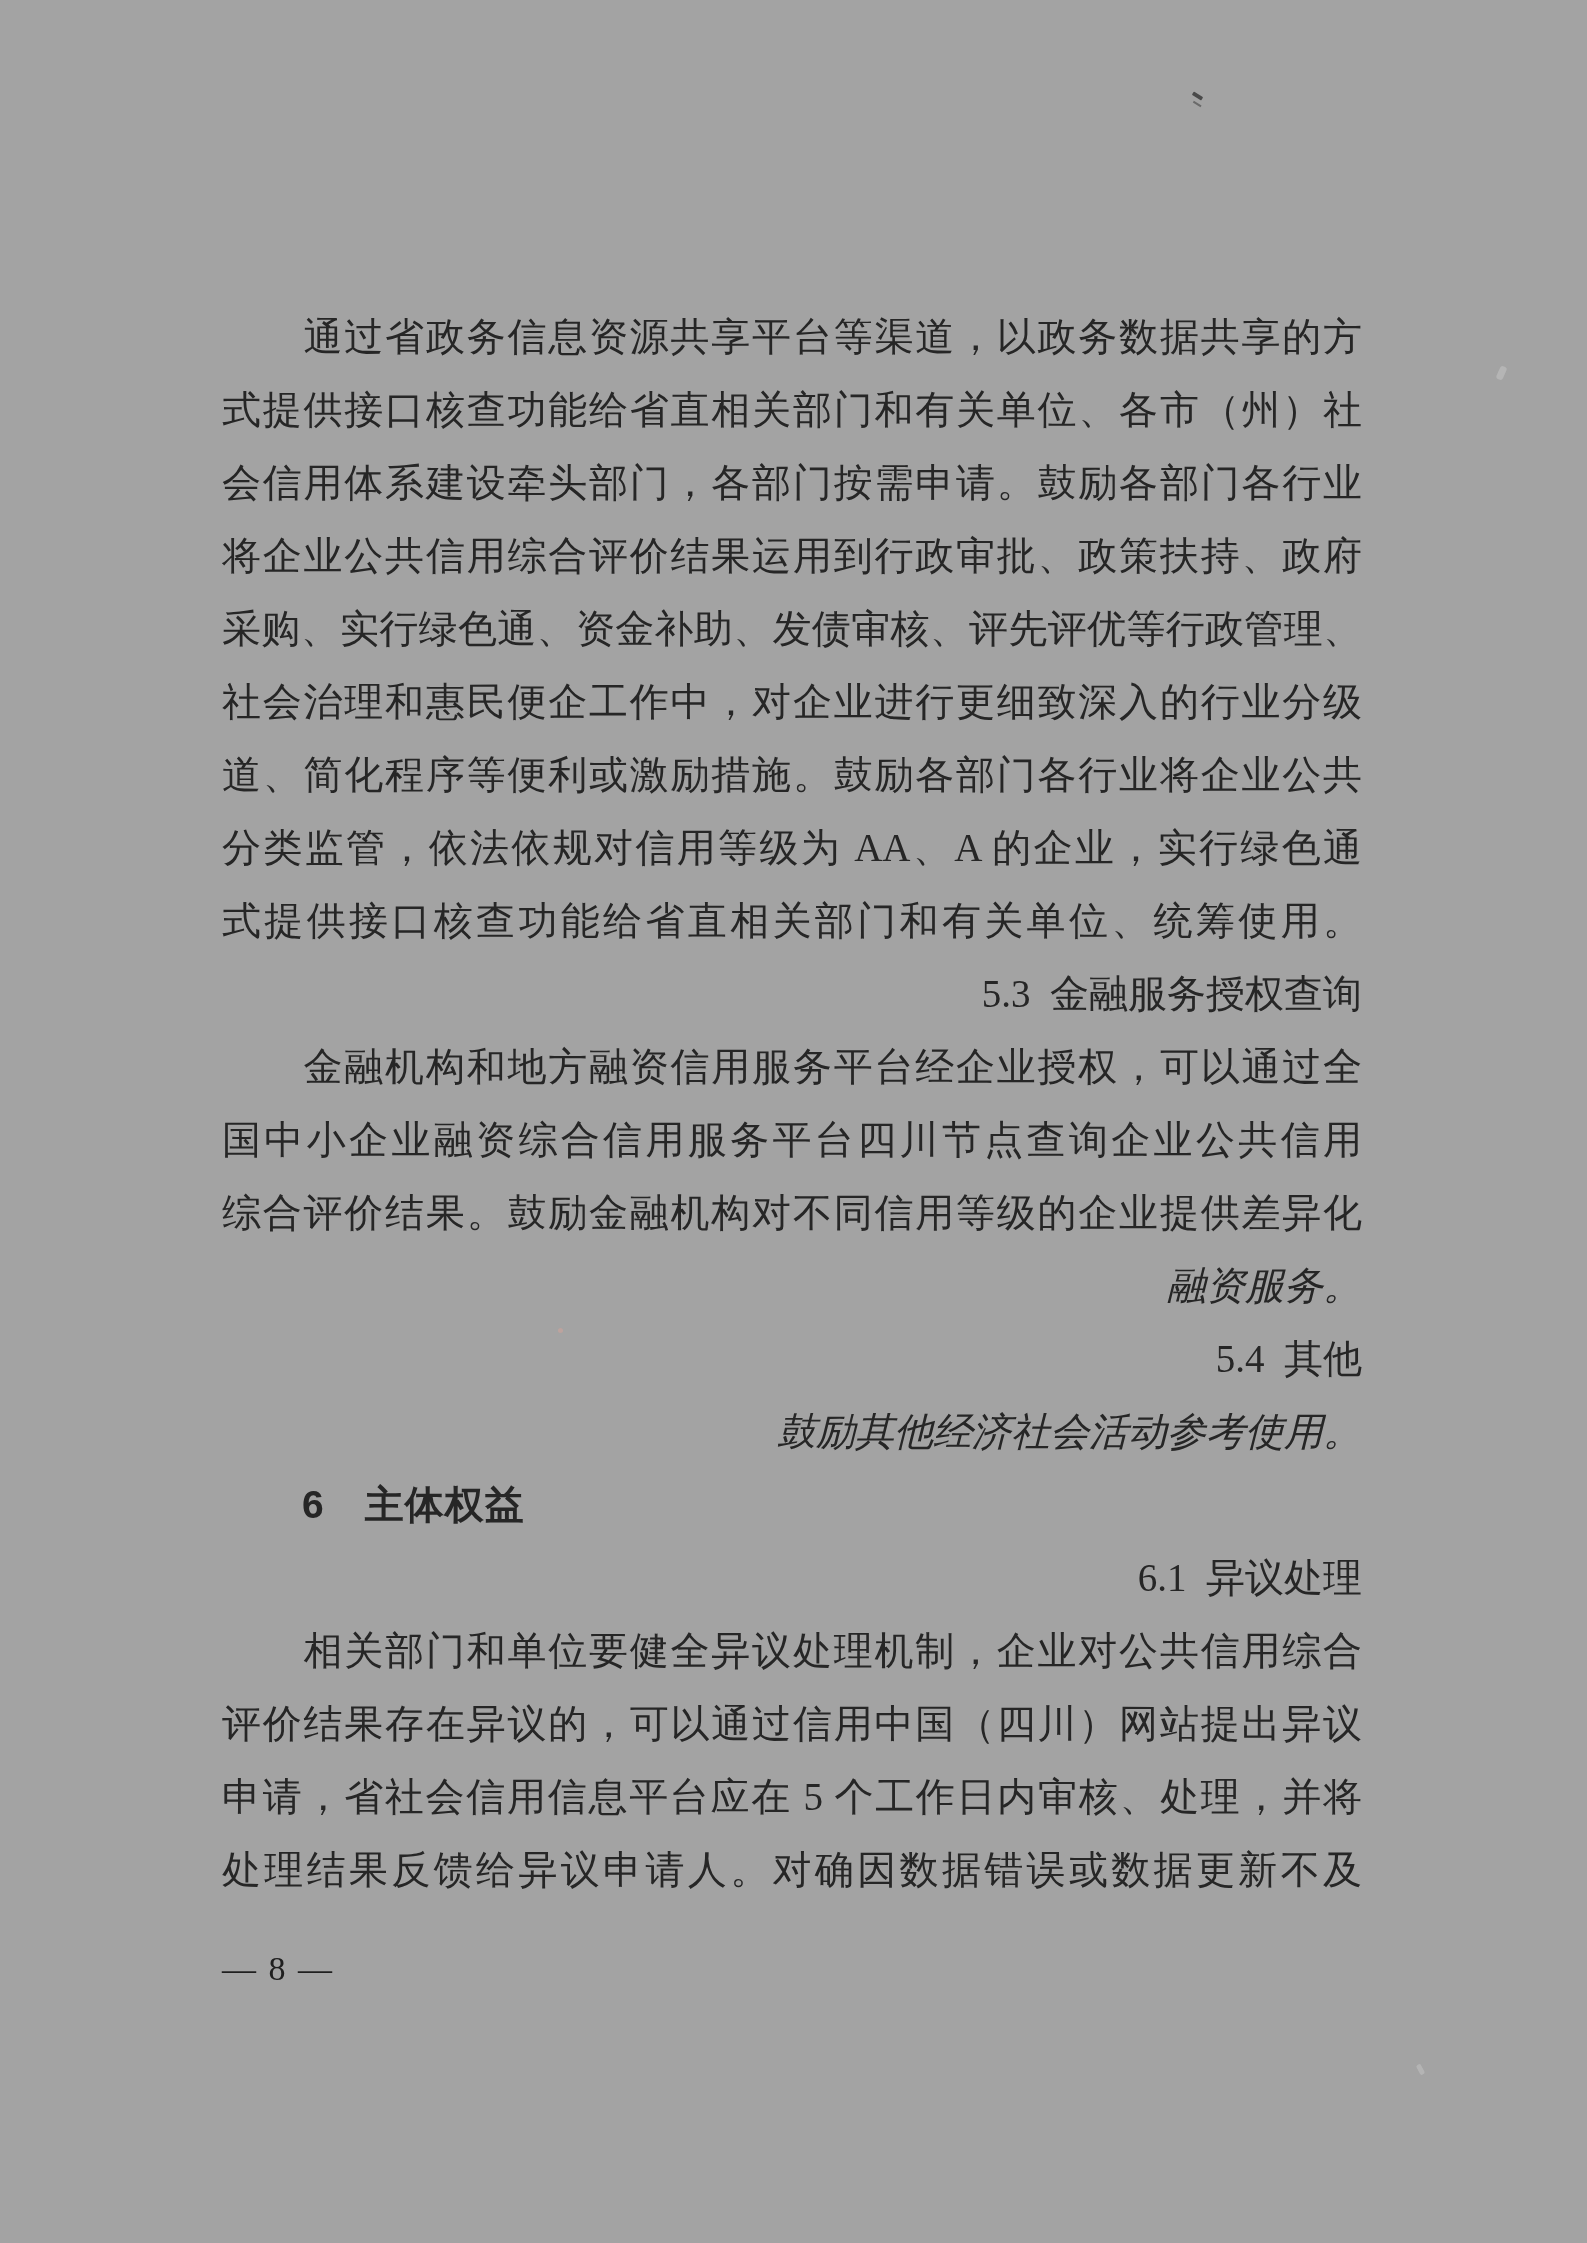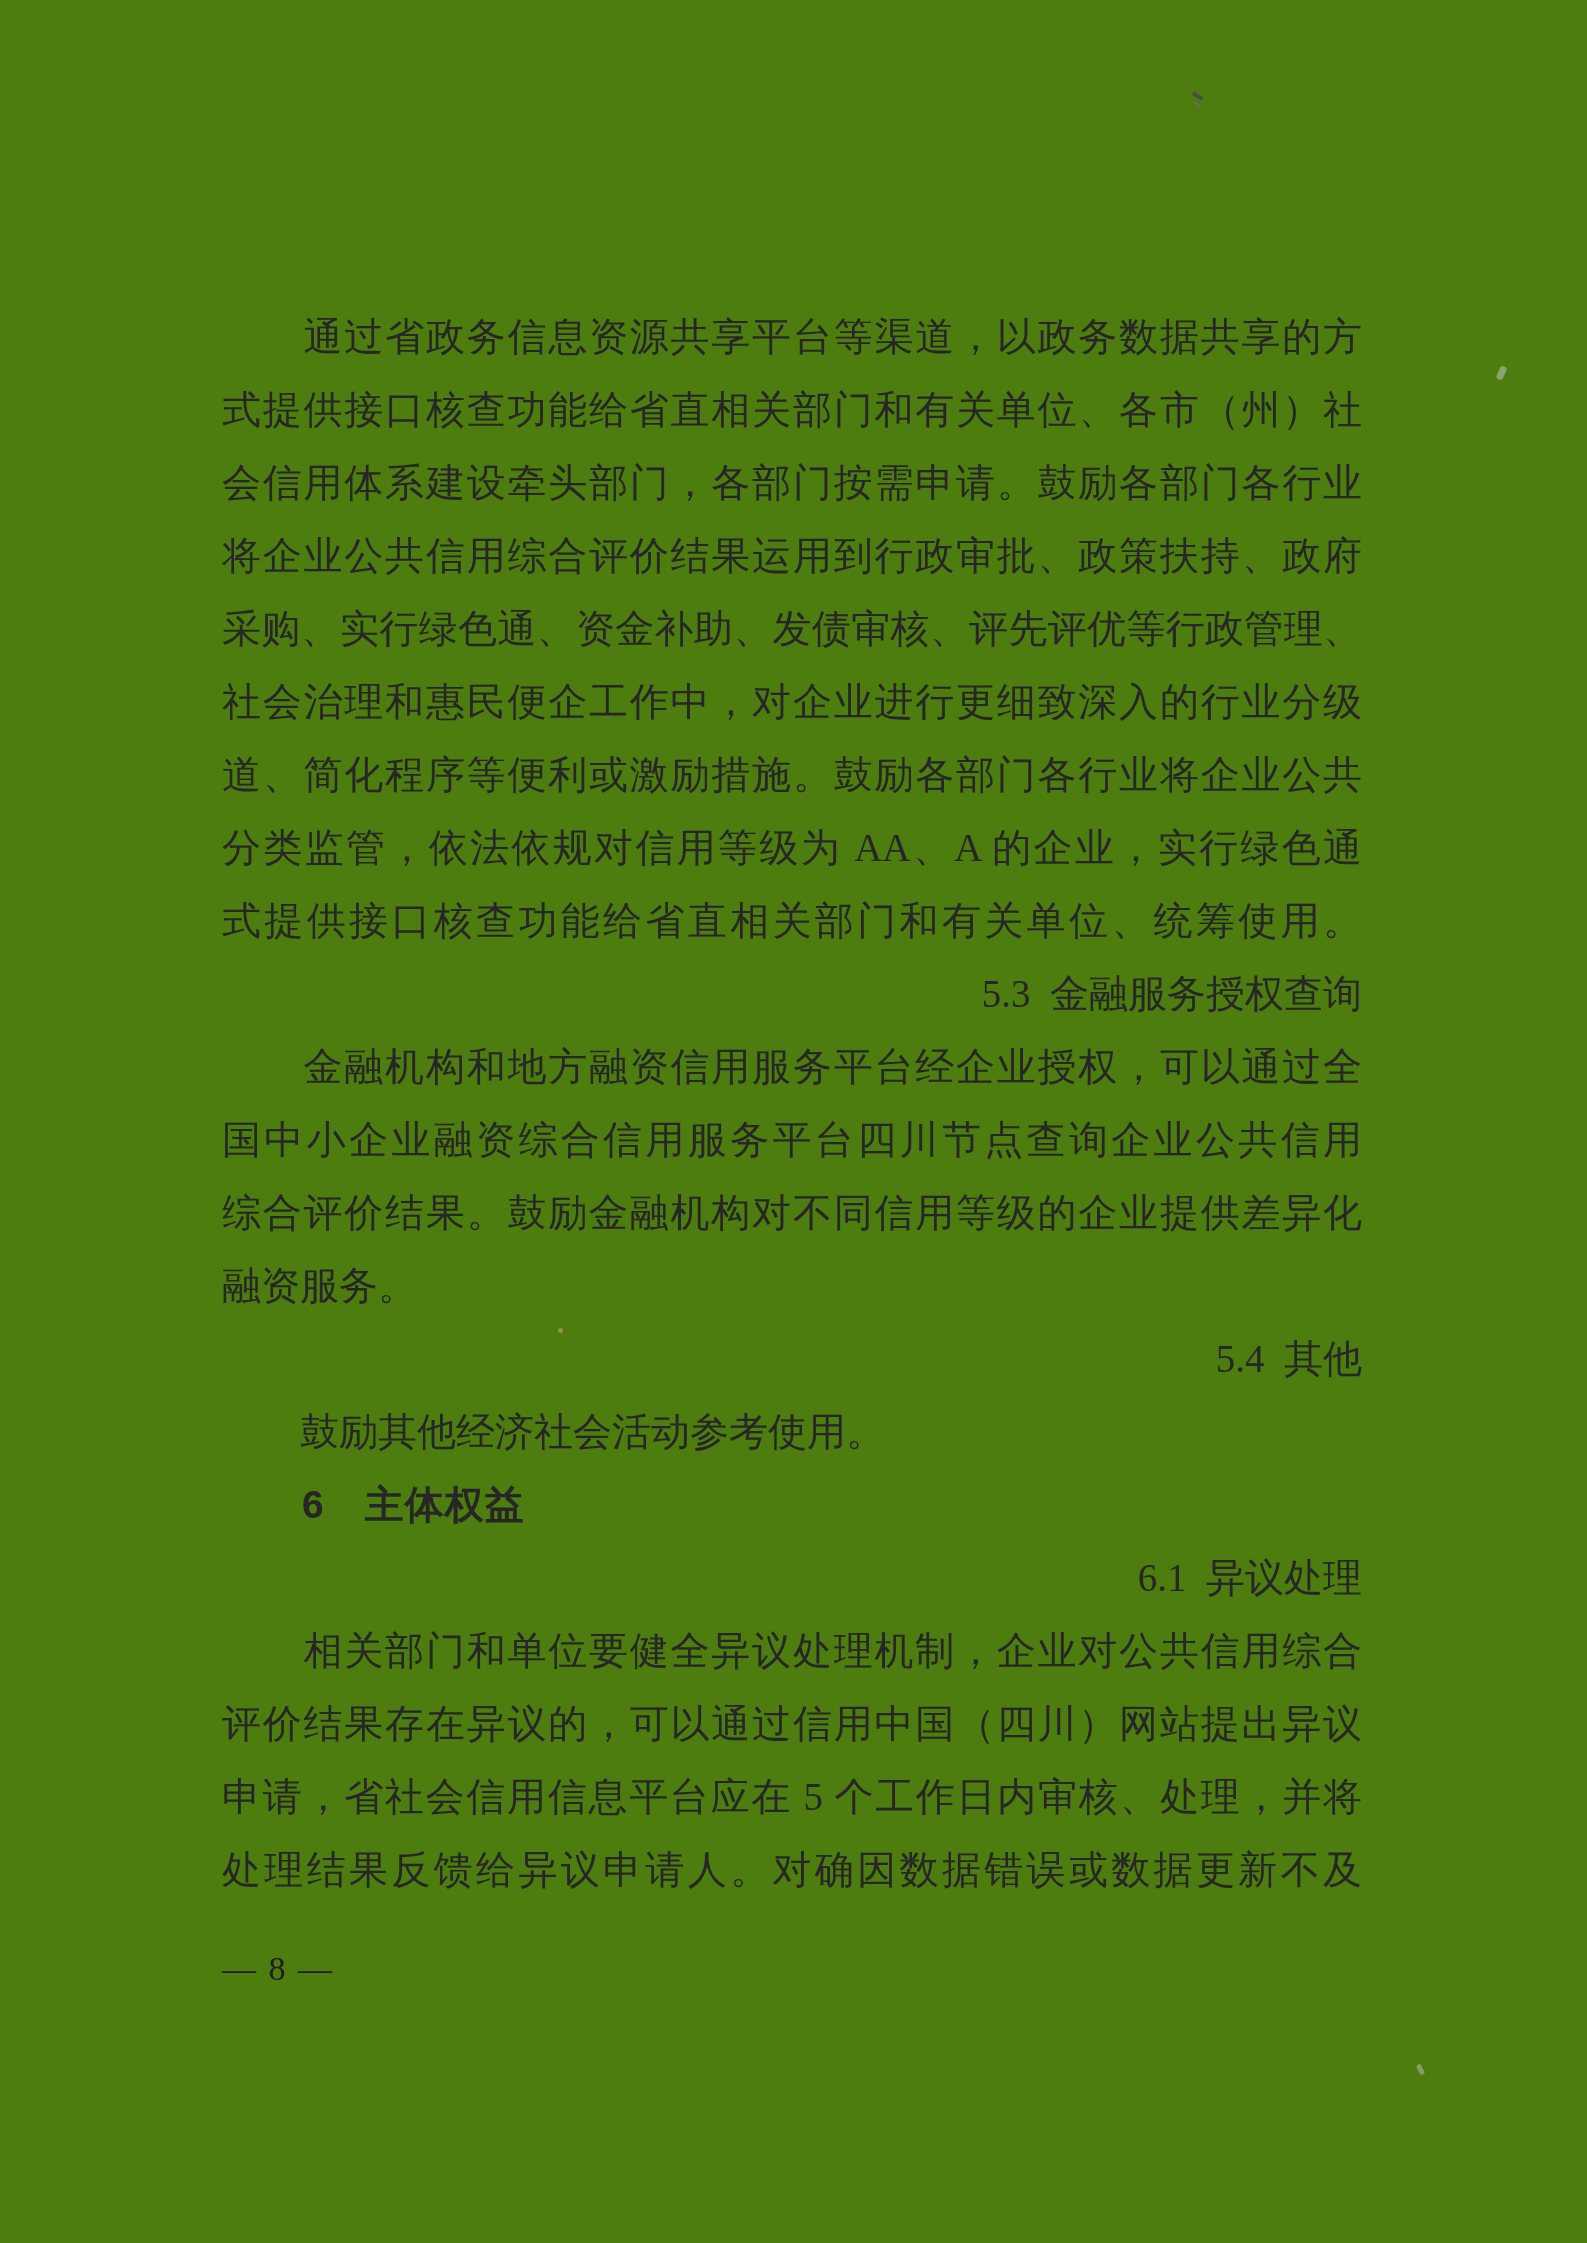--- a/index.html
+++ b/index.html
@@ -1,32 +1,32 @@
 <!DOCTYPE html>
 <html><head>
 <meta charset="utf-8">
 <style>
   html,body{margin:0;padding:0;}
   .page{
     position:relative;
     width:1587px;height:2243px;
-    background:#4d7c0f;
+    background:#a3a3a3;
     overflow:hidden;
     font-family:"Liberation Serif","DejaVu Serif",serif;
     color:#262626;
   }
   .textblock{
     position:absolute;
     left:222px;top:300px;width:1140px;
     font-size:39px;
     line-height:73px;
   }
   .line{height:73px;}
   .j{text-align:justify;text-align-last:justify;}
-  .l{text-align:left;}
+  .l{text-align:right;font-style:italic;}
   .h{text-align:right;white-space:pre-wrap;}
   .hb{
     font-family:"Liberation Sans","DejaVu Sans",sans-serif;
     font-weight:700;
     white-space:pre-wrap;
     letter-spacing:1px;
   }
   .footer{
     position:absolute;
     left:222px;top:1950px;

